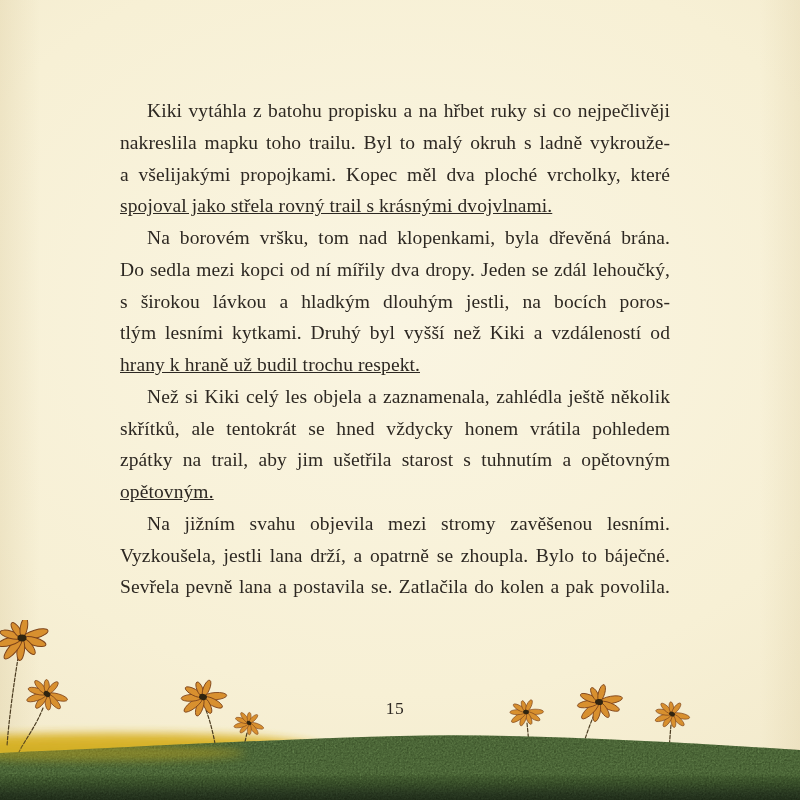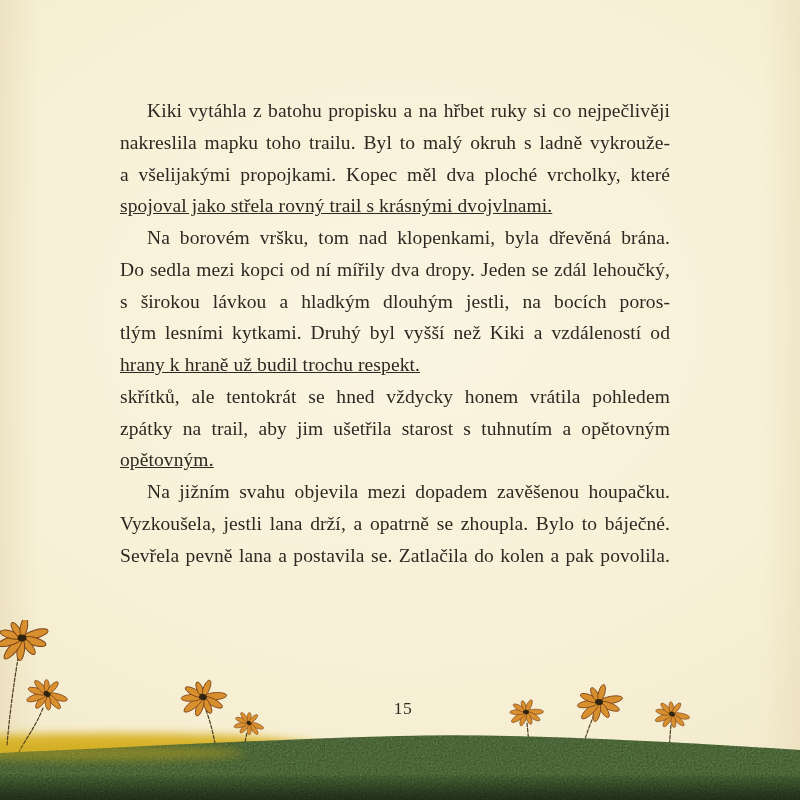--- a/index.html
+++ b/index.html
@@ -16,44 +16,45 @@
     font-size:19.5px;line-height:31.78px;color:#2d2822;
     letter-spacing:0.1px;
   }
   .line{
     text-align:justify;text-align-last:justify;
     height:31.78px;overflow:visible;
   }
   .line.para-last{text-align-last:left;text-decoration:underline;}
   .line.para-first{padding-left:27px;}
   .page-number{
-    position:absolute;left:128px;top:698px;width:550px;
+    position:absolute;left:120px;top:698px;width:550px;
     text-align:center;font-size:17.5px;color:#2d2822;letter-spacing:.5px;
   }
   .illustration{position:absolute;left:0;bottom:0;width:800px;height:180px;display:block;}
 </style>
 </head>
 <body>
 
 <div class="page">
 
   <div class="text-block" id="text-block">
       <div class="line para-first">Kiki vytáhla z batohu propisku a na hřbet ruky si co nejpečlivěji</div>
       <div class="line">nakreslila mapku toho trailu. Byl to malý okruh s ladně vykrouže-</div>
       <div class="line">a všelijakými propojkami. Kopec měl dva ploché vrcholky, které</div>
       <div class="line para-last">spojoval jako střela rovný trail s krásnými dvojvlnami.</div>
       <div class="line para-first">Na borovém vršku, tom nad klopenkami, byla dřevěná brána.</div>
       <div class="line">Do sedla mezi kopci od ní mířily dva dropy. Jeden se zdál lehoučký,</div>
       <div class="line">s širokou lávkou a hladkým dlouhým jestli, na bocích poros-</div>
       <div class="line">tlým lesními kytkami. Druhý byl vyšší než Kiki a vzdáleností od</div>
       <div class="line para-last">hrany k hraně už budil trochu respekt.</div>
+      <div class="line para-first">Než si Kiki celý les objela a zaznamenala, zahlédla ještě několik</div>
       <div class="line">skřítků, ale tentokrát se hned vždycky honem vrátila pohledem</div>
       <div class="line">zpátky na trail, aby jim ušetřila starost s tuhnutím a opětovným</div>
       <div class="line para-last">opětovným.</div>
-      <div class="line para-first">Na jižním svahu objevila mezi dopadem zavěšenou houpačku.</div>
+      <div class="line para-first">Na jižním svahu objevila mezi stromy zavěšenou lesními.</div>
       <div class="line">Vyzkoušela, jestli lana drží, a opatrně se zhoupla. Bylo to báječné.</div>
       <div class="line">Sevřela pevně lana a postavila se. Zatlačila do kolen a pak povolila.</div>
     </div>
 
   <div class="page-number">15</div>
 
   <svg class="illustration" viewBox="0 0 800 180" xmlns="http://www.w3.org/2000/svg" aria-hidden="true">
     <defs>
       <linearGradient id="grassGrad" x1="0" y1="0.6" x2="0" y2="1">
         <stop offset="0" stop-color="#61804a"></stop>

